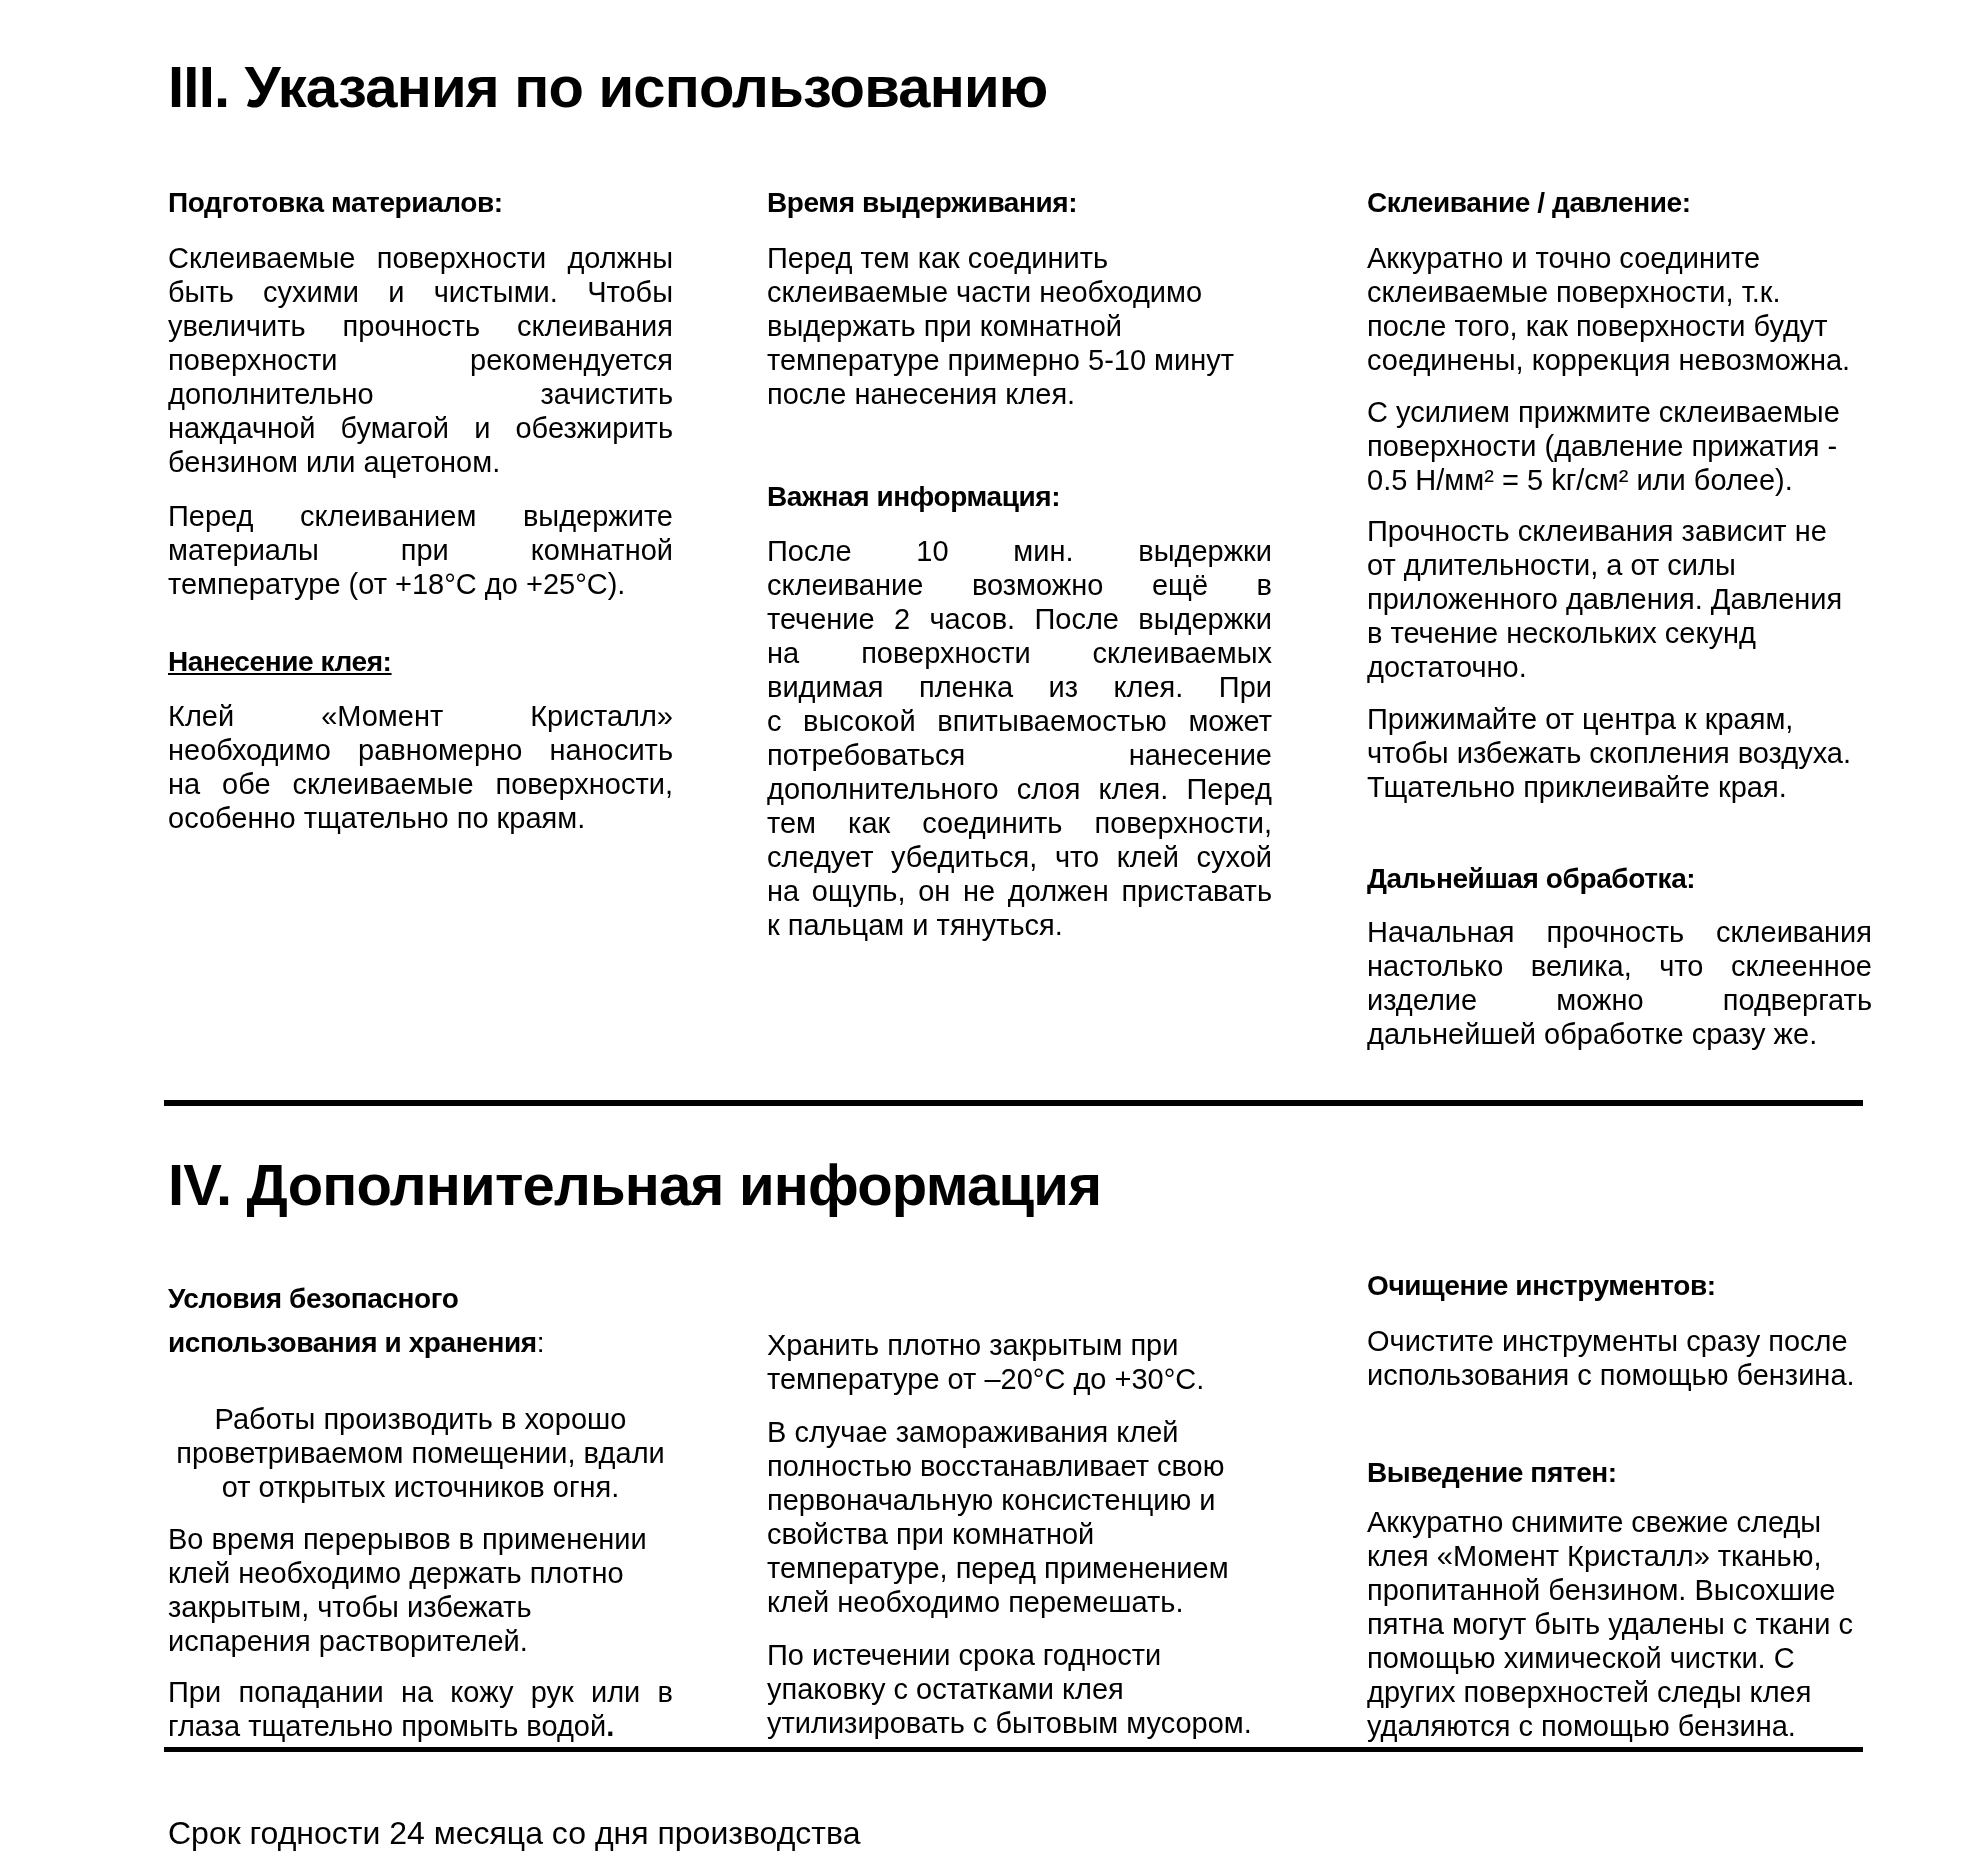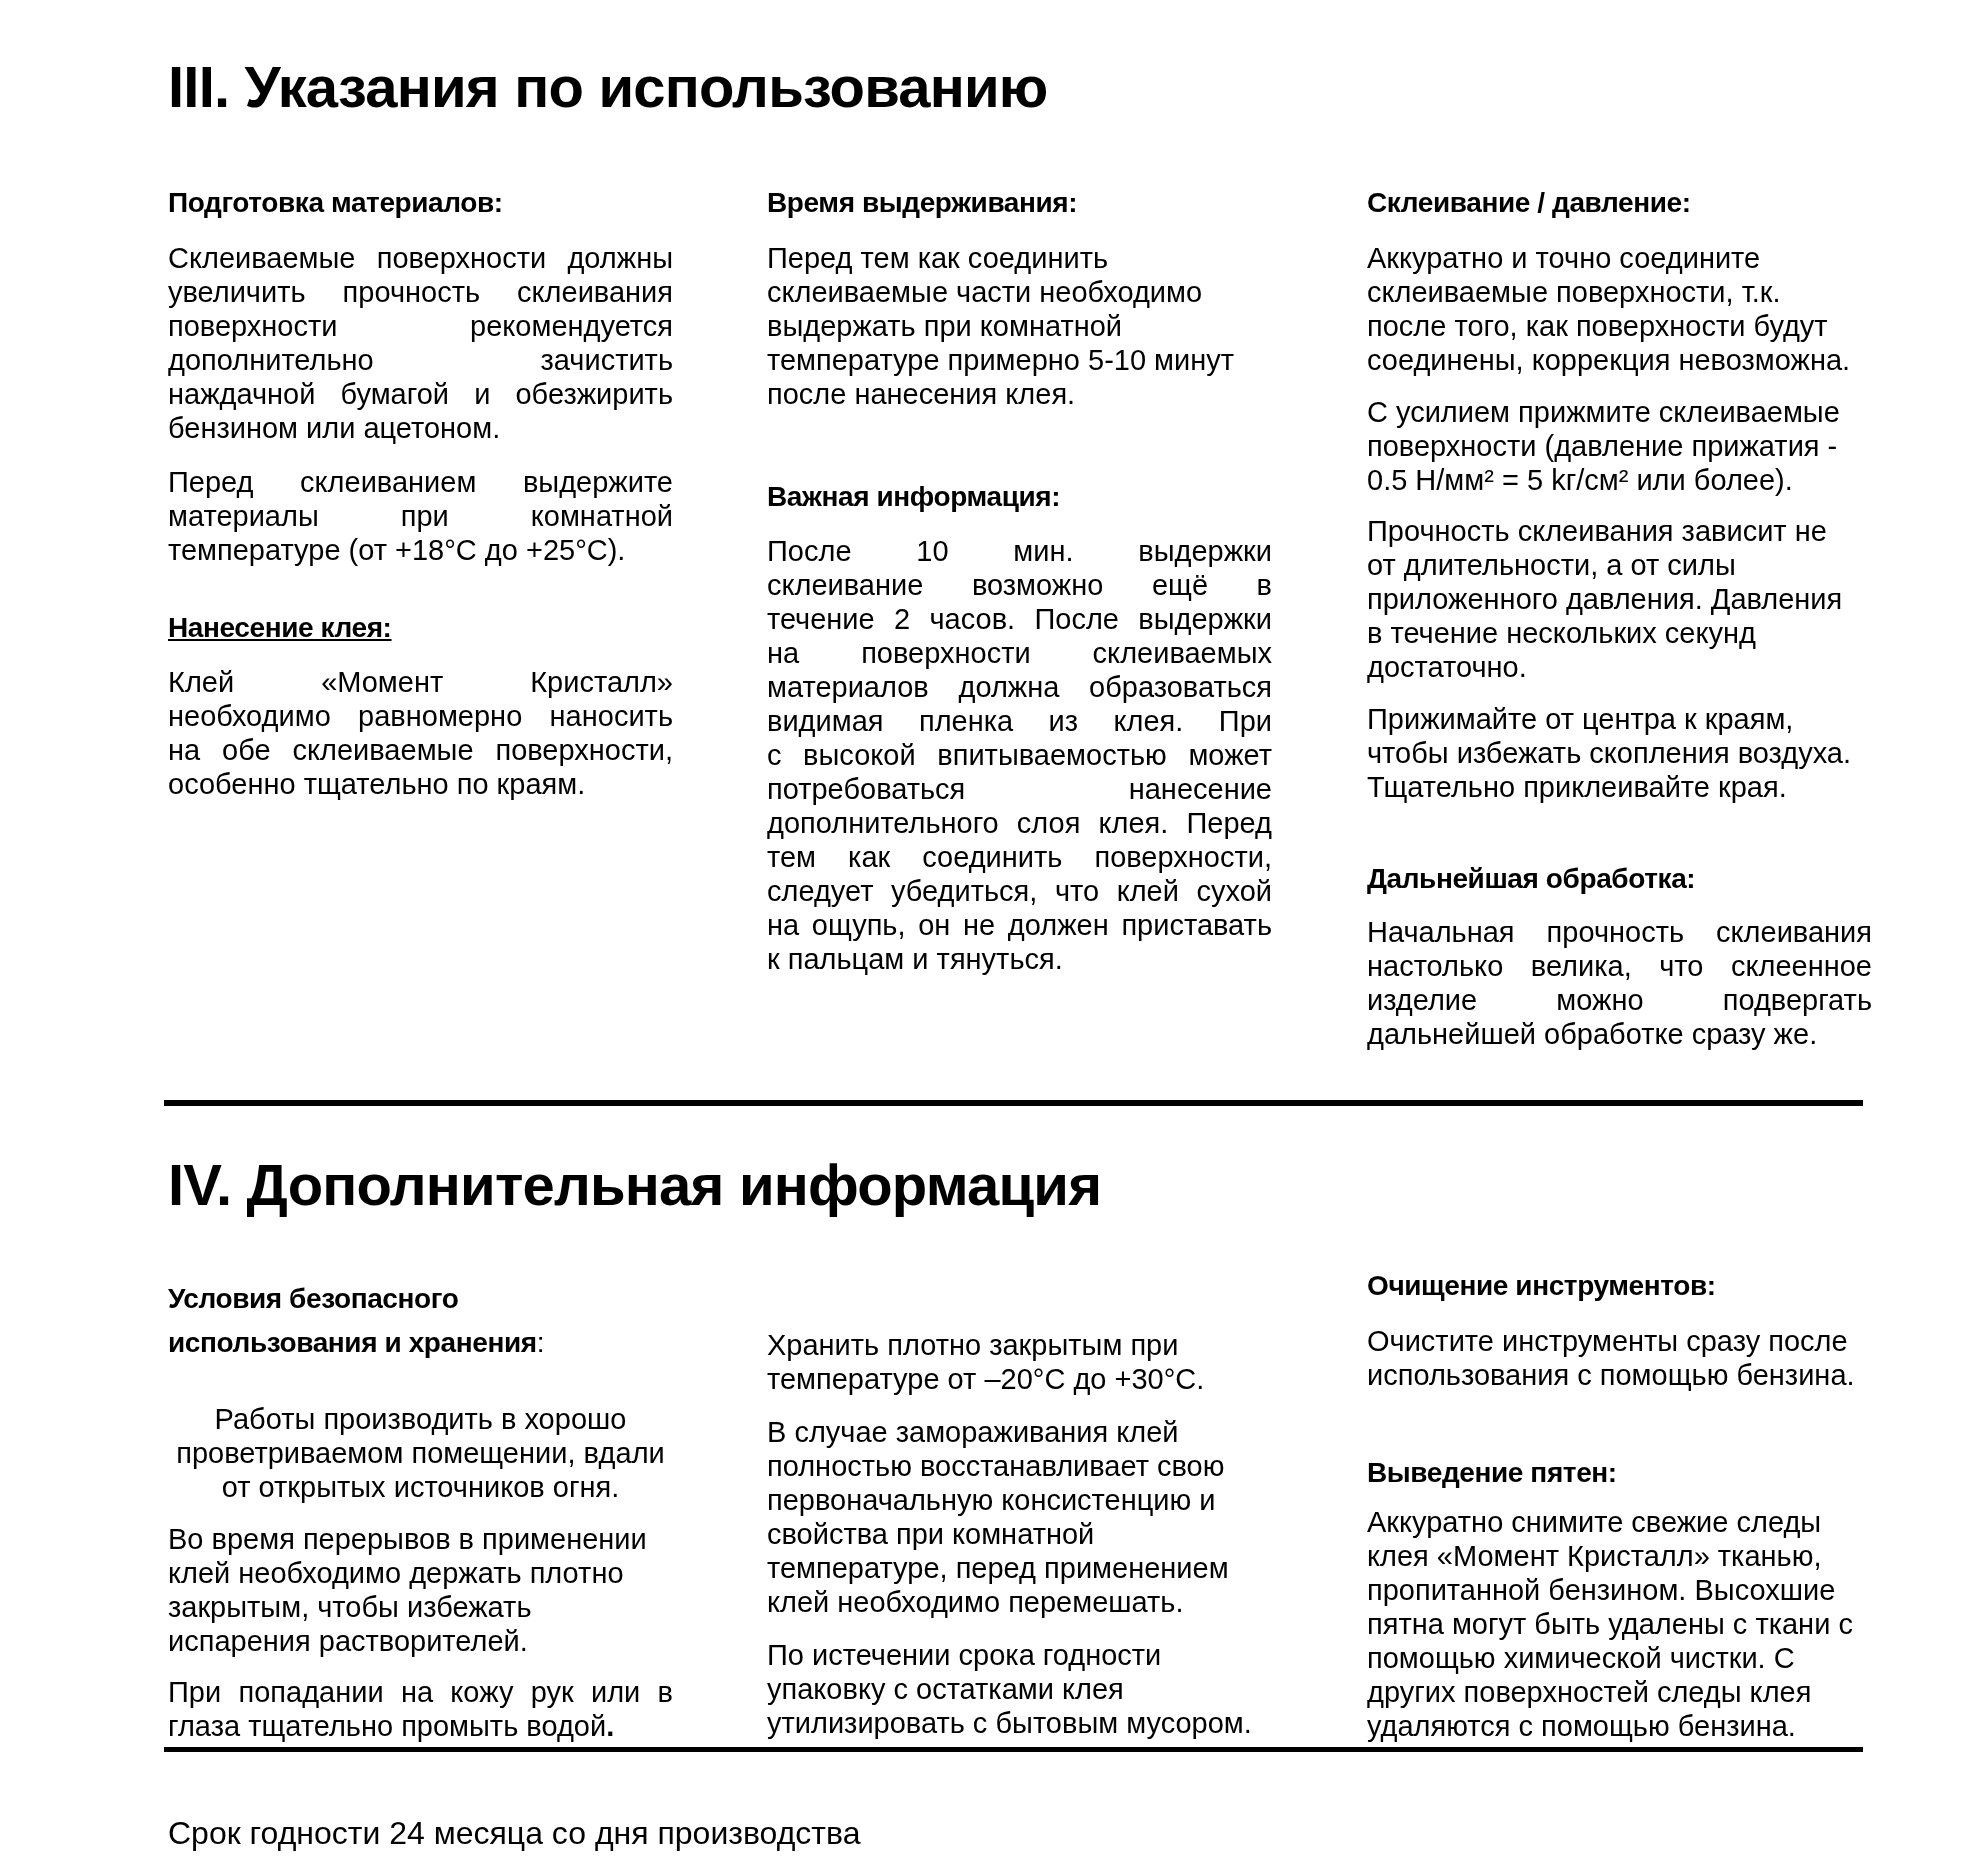--- a/index.html
+++ b/index.html
@@ -43,20 +43,21 @@
 </style>
 </head>
 <body>
 
 <h1 class="h1" style="top:57px">III. Указания по использованию</h1>
 
 <div class="col" style="left:168px;top:184px">
   <div class="chead">Подготовка материалов:</div>
   <div class="para j mt24">
       <div class="jl">Склеиваемые поверхности должны</div>
+      <div class="jl">быть сухими и чистыми. Чтобы</div>
       <div class="jl">увеличить прочность склеивания</div>
       <div class="jl">поверхности рекомендуется</div>
       <div class="jl">дополнительно зачистить</div>
       <div class="jl">наждачной бумагой и обезжирить</div>
       <div class="jl last">бензином или ацетоном.</div>
     </div>
   <div class="para j mt25">
       <div class="jl">Перед склеиванием выдержите</div>
       <div class="jl">материалы при комнатной</div>
       <div class="jl last">температуре (от +18°С до +25°С).</div>
@@ -76,21 +77,20 @@
 склеиваемые части необходимо
 выдержать при комнатной
 температуре примерно 5-10 минут
 после нанесения клея.</div>
   <div class="chead mt85">Важная информация:</div>
   <div class="para j mt22">
       <div class="jl">После 10 мин. выдержки</div>
       <div class="jl">склеивание возможно ещё в</div>
       <div class="jl">течение 2 часов. После выдержки</div>
       <div class="jl">на поверхности склеиваемых</div>
-      <div class="jl">материалов должна образоваться</div>
       <div class="jl">видимая пленка из клея. При</div>
       <div class="jl">с высокой впитываемостью может</div>
       <div class="jl">потребоваться нанесение</div>
       <div class="jl">дополнительного слоя клея. Перед</div>
       <div class="jl">тем как соединить поверхности,</div>
       <div class="jl">следует убедиться, что клей сухой</div>
       <div class="jl">на ощупь, он не должен приставать</div>
       <div class="jl last">к пальцам и тянуться.</div>
     </div>
 </div>

